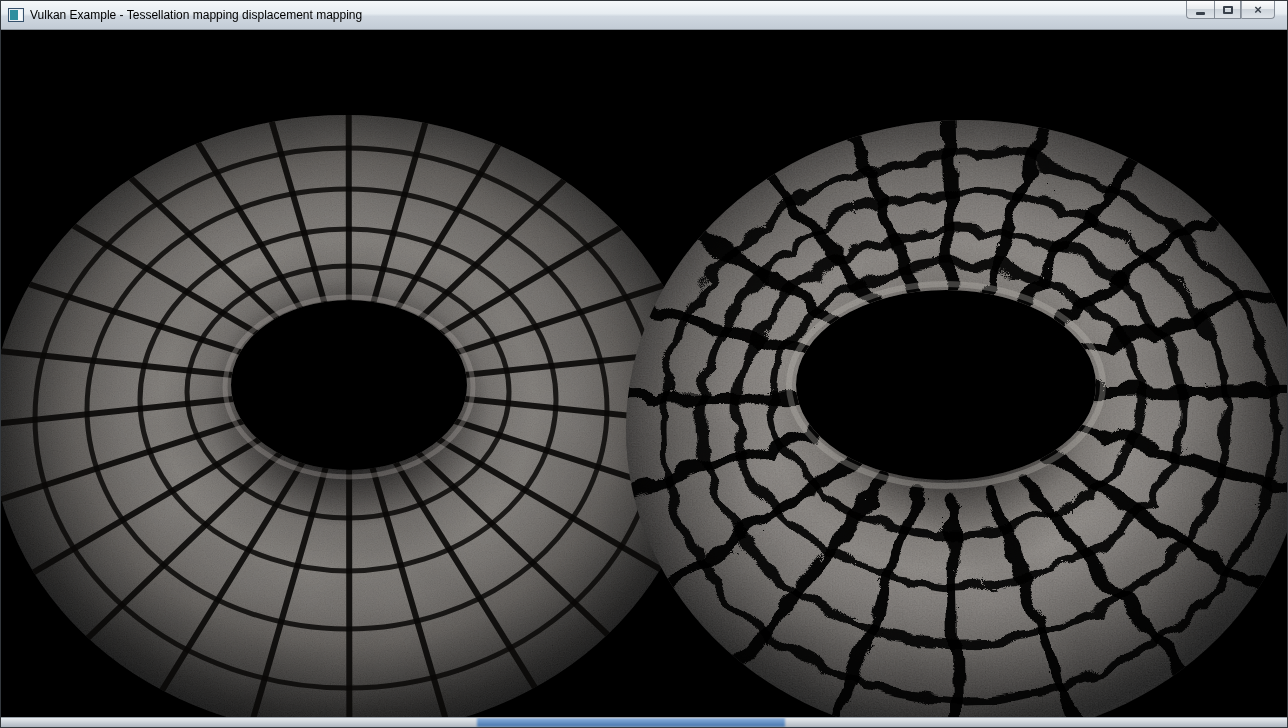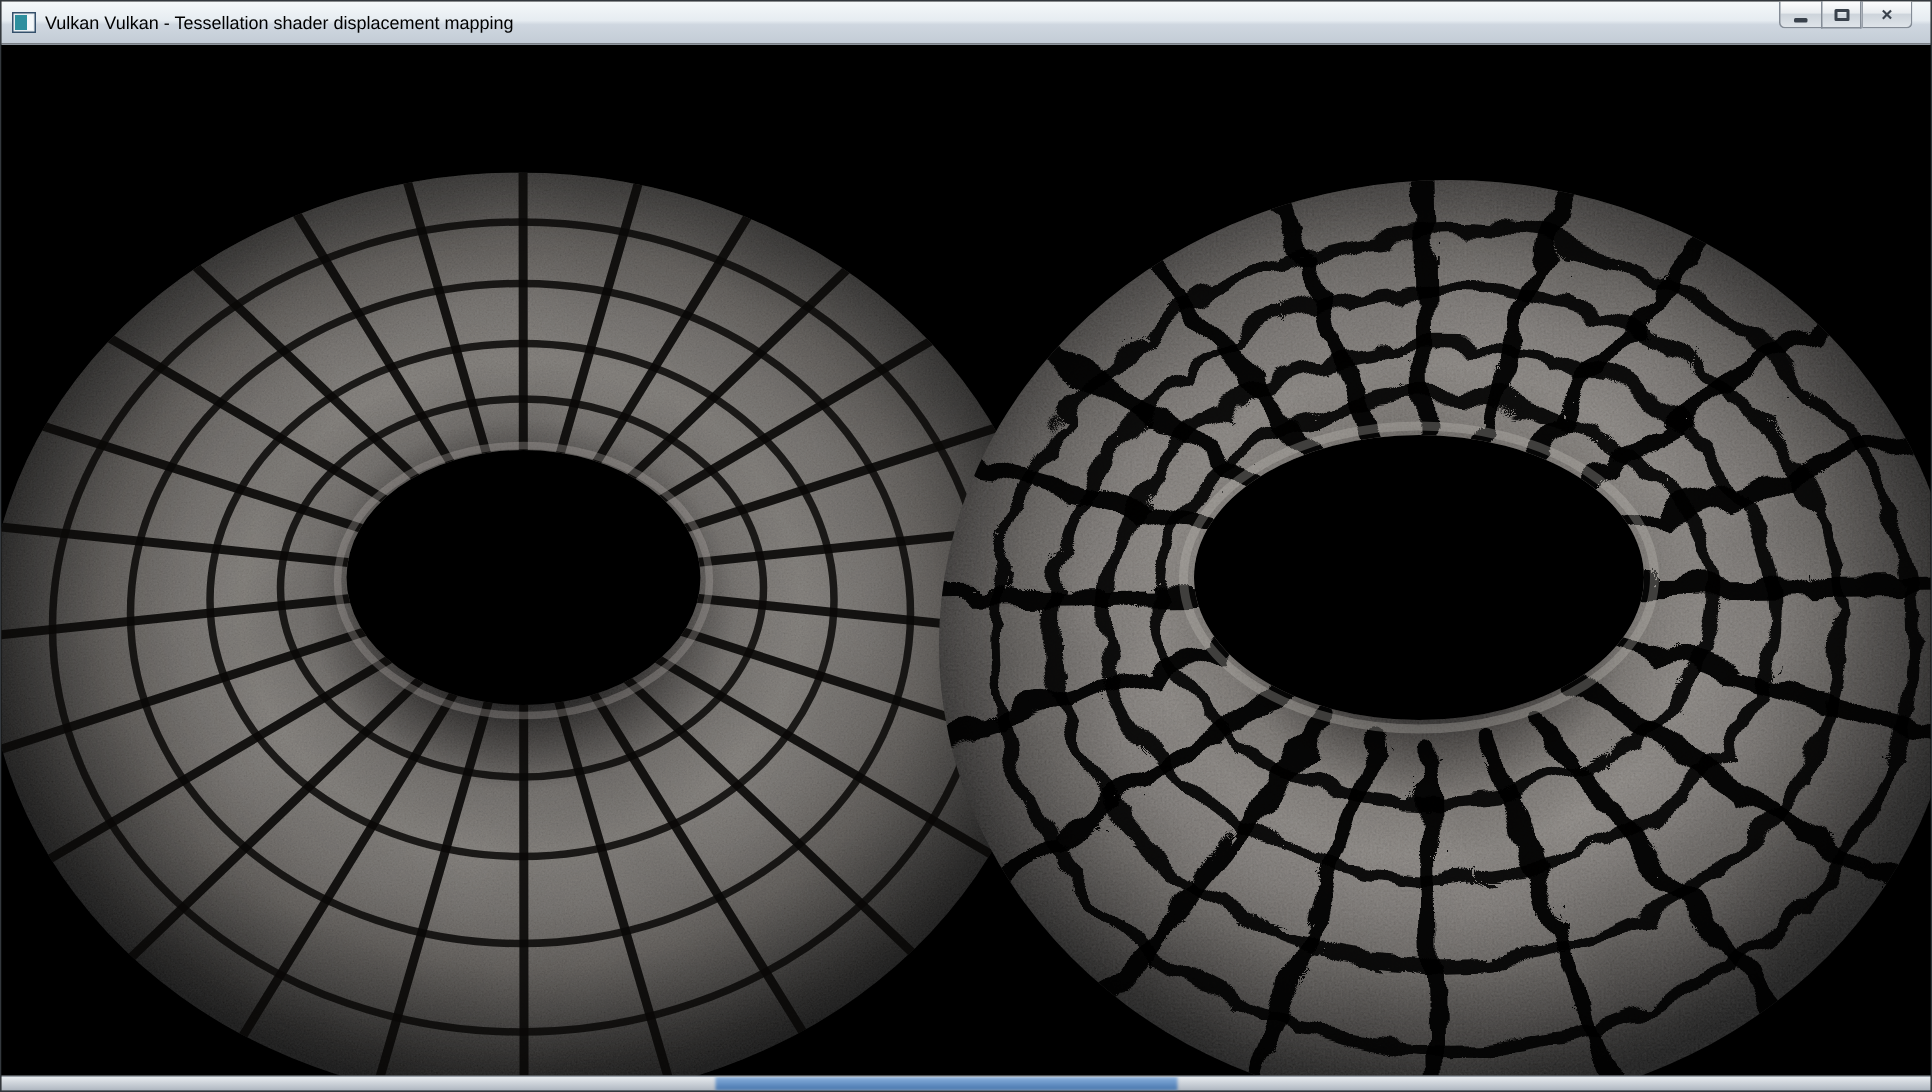--- a/index.html
+++ b/index.html
@@ -41,21 +41,21 @@
 <div class="window">
 
   <div class="titlebar">
     <span class="app-icon">
       <svg width="16" height="16" viewBox="0 0 16 16">
         <rect x="0.5" y="1.5" width="15" height="13" fill="#e8eef2" stroke="#35506b"></rect>
         <rect x="2" y="3" width="8" height="10" fill="#2e8f9e"></rect>
         <rect x="10" y="3" width="4" height="10" fill="#f4f8fa"></rect>
       </svg>
     </span>
-    <span class="title">Vulkan Vulkan - Tessellation shader displacement mapping</span>
+    <span class="title">Vulkan Example - Tessellation mapping displacement mapping</span>
     <div class="controls">
       <button class="btn min" title="Minimize">
         <span class="glyph-min"></span>
       </button>
       <button class="btn max" title="Maximize">
         <span class="glyph-max"></span>
       </button>
       <button class="btn close" title="Close">
         <span class="glyph-close">×</span>
       </button>

